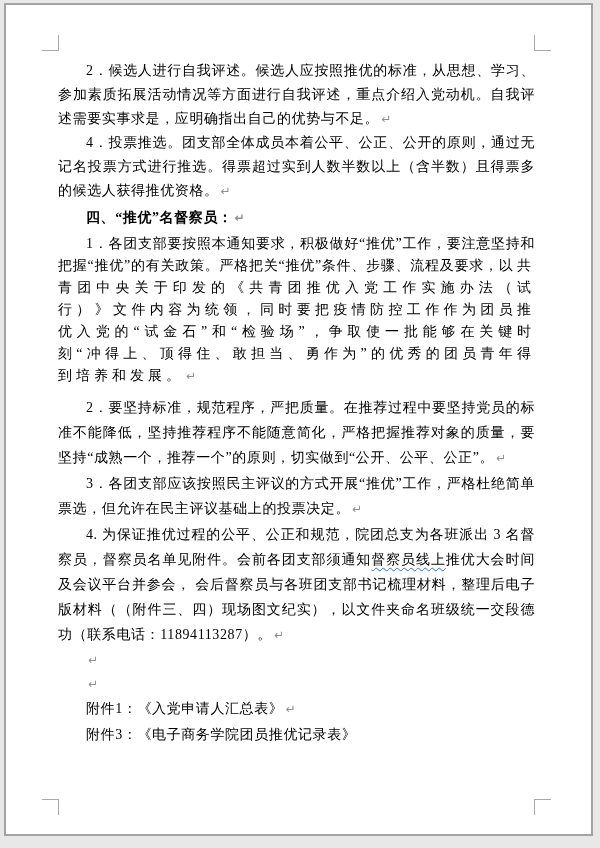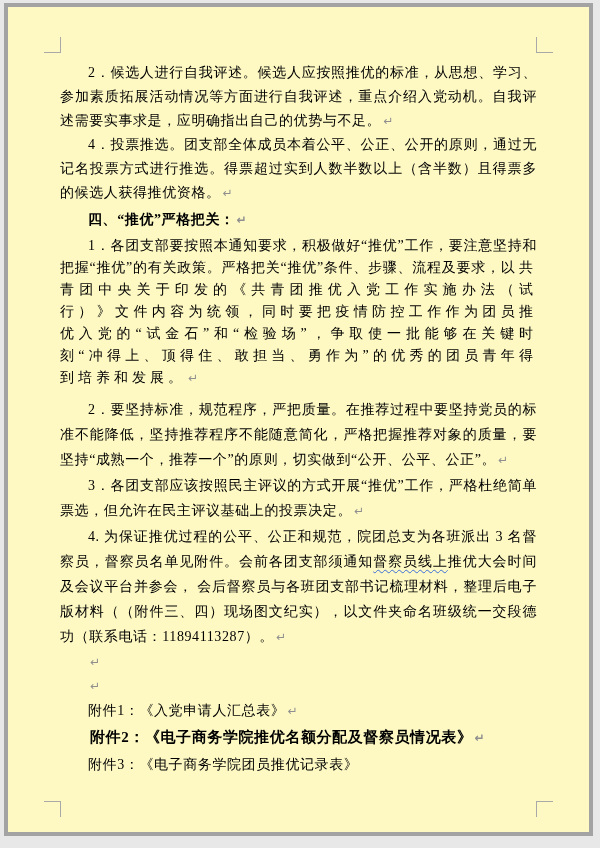--- a/index.html
+++ b/index.html
@@ -16,22 +16,22 @@
     width: 600px;
     height: 848px;
     background: #e8e8e8;
   }
   .paper {
     position: absolute;
     left: 4px;
     top: 3px;
     width: 589px;
     height: 833px;
-    background: #fef9c3;
-    border: 4px solid #a3a3a3;
+    background: #ffffff;
+    border: 2px solid #a3a3a3;
     box-sizing: border-box;
   }
   
   .crop {
     position: absolute;
     width: 16px;
     height: 15px;
   }
   .crop.tl { left: 36px; top: 30px;  border-right: 1px solid #a9a9a9; border-bottom: 1px solid #a9a9a9; }
   .crop.tr { left: 528px; top: 30px; border-left: 1px solid #a9a9a9;  border-bottom: 1px solid #a9a9a9; }
@@ -90,35 +90,34 @@
     <div class="crop bl"></div>
     <div class="crop br"></div>
 
     <div class="doc">
 
       <p><span>2．候选人进行自我评述。候选人应按照推优的标准，从思想、学习、参加素质拓展活动情况等方面进行自我评述，重点介绍入党动机。自我评述需要实事求是，应明确指出自己的优势与不足。</span><span class="mark">↵</span></p>
 
 
       <p><span>4．投票推选。团支部全体成员本着公平、公正、公开的原则，通过无记名投票方式进行推选。得票超过实到人数半数以上（含半数）且得票多的候选人获得推优资格。</span><span class="mark">↵</span></p>
 
-      <p class="heading"><span>四、“推优”严格把关：</span><span class="mark">↵</span></p>
+      <p class="heading"><span>四、“推优”名督察员：</span><span class="mark">↵</span></p>
 
       <p class="para5"><span>1．各团支部要按照本通知要求，积极做好“推优”工作，要注意坚持和把握“推优”的有关政策。严格把关“推优”条件、步骤、流程及要求，</span><span class="spread">以共青团中央关于印发的《共青团推优入党工作实施办法（试行）》文件内容为统领，同时要把疫情防控工作作为团员推优入党的“试金石”和“检验场”，争取使一批能够在关键时刻“冲得上、顶得住、敢担当、勇作为”的优秀的团员青年得到培养和发展。</span><span class="mark">↵</span></p>
 
       <p class="para6"><span>2．要坚持标准，规范程序，严把质量。在推荐过程中要坚持党员的标准不能降低，坚持推荐程序不能随意简化，严格把握推荐对象的质量，要坚持“成熟一个，推荐一个”的原则，切实做到“公开、公平、公正”。</span><span class="mark">↵</span></p>
 
       <p class="para7"><span>3．各团支部应该按照民主评议的方式开展“推优”工作，严格杜绝简单票选，但允许在民主评议基础上的投票决定。</span><span class="mark">↵</span></p>
 
       <p class="para8"><span>4. 为保证推优过程的公平、公正和规范，院团总支为各班派出 3 名督察员，督察员名单见附件。会前各团支部须通知</span><span class="wavy">督察员线上</span><span>推优大会时间及会议平台并参会， 会后督察员与各班团支部书记梳理材料，整理后电子版材料（（附件三、四）现场图文纪实），以文件夹命名班级统一交段德功（联系电话：11894113287）。</span><span class="mark">↵</span></p>
 
       <p class="empty"><span class="mark">↵</span></p>
 
       <p class="empty"><span class="mark">↵</span></p>
 
       <p class="att"><span>附件1：《入党申请人汇总表》</span><span class="mark">↵</span></p>
 
-      <p class="att att2"><span>附件2：《电子商务学院推优名额分配及督察员情况表》</span><span class="mark">↵</span></p>
 
       <p class="att"><span>附件3：《电子商务学院团员推优记录表》</span></p>
 
     </div>
   </div>
 </div>
 
 </body></html>

